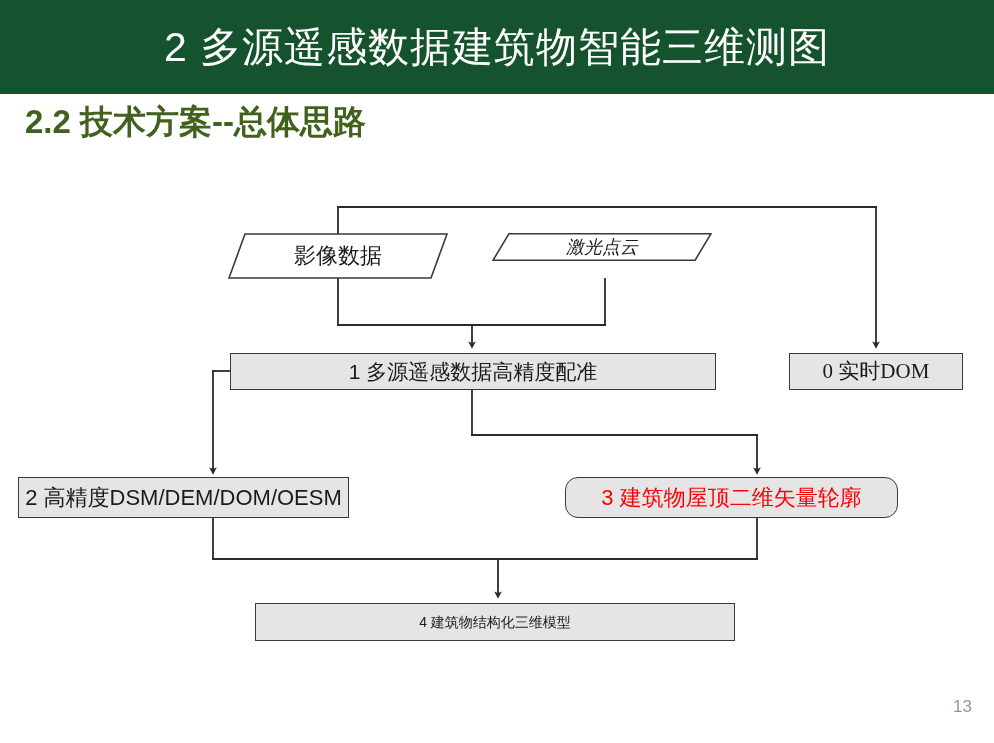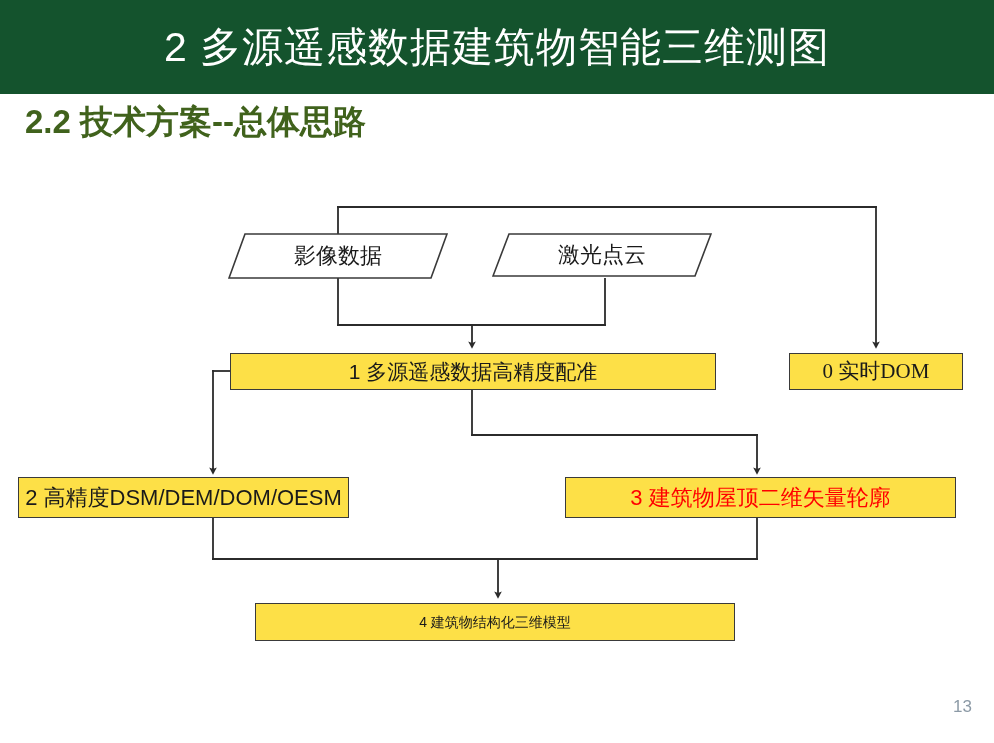--- a/index.html
+++ b/index.html
@@ -71,21 +71,21 @@
     width: 994px;
     height: 743px;
   }
 
   .node {
     position: absolute;
     box-sizing: border-box;
     display: flex;
     align-items: center;
     justify-content: center;
-    background: #fde047;
+    background: #e5e5e5;
     border: 1.6px solid #3A3A3A;
     color: #1a1a1a;
     white-space: nowrap;
     z-index: 3;
   }
   .node-label {
     line-height: 1;
   }
 
   
@@ -163,40 +163,40 @@
     </g>
   </svg>
 
   <div class="node node-data" style="left:228px; top:218px; width:220px; height:46px; font-size:22px;">
     <svg class="shape" viewBox="0 0 220 46" preserveAspectRatio="none">
       <polygon points="17,1 219,1 203,45 1,45" fill="#ffffff" stroke="#3A3A3A" stroke-width="1.6" vector-effect="non-scaling-stroke"></polygon>
     </svg>
     <span class="node-label">影像数据</span>
   </div>
 
-  <div class="node node-data" style="left:492px; top:218px; width:220px; height:44px; font-size:22px;">
+  <div class="node node-data" style="left:492px; top:218px; width:220px; height:28px; font-size:18px;font-style:italic;">
     <svg class="shape" viewBox="0 0 220 46" preserveAspectRatio="none">
       <polygon points="17,1 219,1 203,45 1,45" fill="#ffffff" stroke="#3A3A3A" stroke-width="1.6" vector-effect="non-scaling-stroke"></polygon>
     </svg>
     <span class="node-label">激光点云</span>
   </div>
 
   <div class="node" style="left:230px; top:338px; width:486px; height:37px; font-size:21px;">
     <span class="node-label">1 多源遥感数据高精度配准</span>
   </div>
 
   <div class="node" style="left:789px; top:338px; width:174px; height:37px; font-size:21px;font-family:Liberation Serif, serif;">
     <span class="node-label">0 实时DOM</span>
   </div>
 
   <div class="node" style="left:18px; top:462px; width:331px; height:41px; font-size:22px;">
     <span class="node-label">2 高精度DSM/DEM/DOM/OESM</span>
   </div>
 
-  <div class="node" style="left:565px; top:462px; width:391px; height:41px; font-size:22px; color:#FF0000;">
+  <div class="node" style="left:565px; top:462px; width:333px; height:41px; font-size:22px; color:#FF0000;border-radius:13px;">
     <span class="node-label">3 建筑物屋顶二维矢量轮廓</span>
   </div>
 
   <div class="node" style="left:255px; top:588px; width:480px; height:38px; font-size:14px;">
     <span class="node-label">4 建筑物结构化三维模型</span>
   </div>
 
 </div>
 
 <div id="page-number">13</div>

